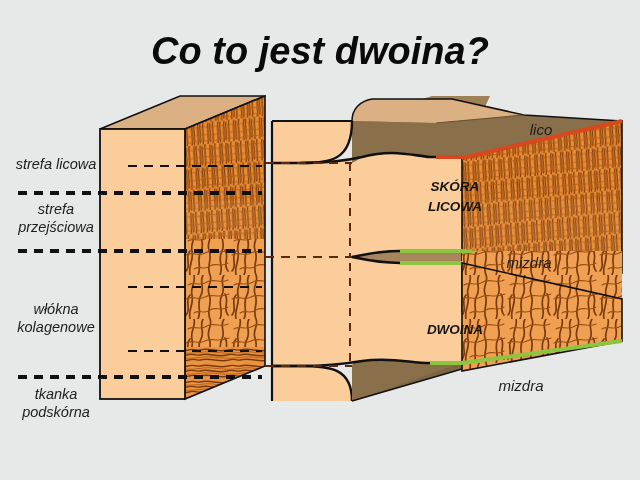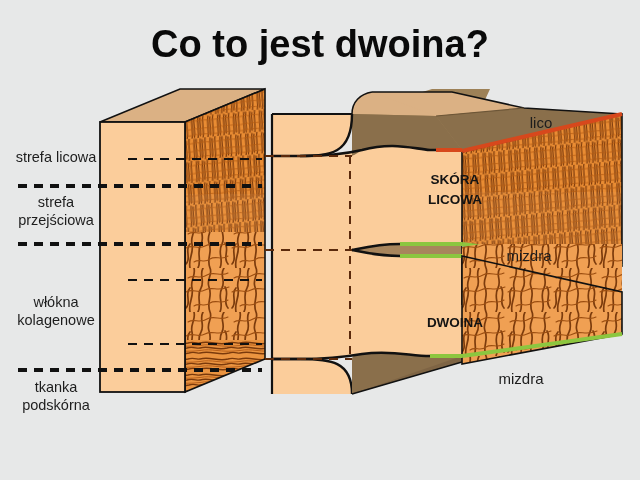--- a/index.html
+++ b/index.html
@@ -3,21 +3,21 @@
 <meta charset="utf-8">
 <style>
   html,body{margin:0;padding:0;}
   body{
     width:640px;height:480px;
     background:#e7e8e8;
     font-family:"Liberation Sans",sans-serif;
     overflow:hidden;
     position:relative;
   }
-  #stage{position:absolute;left:0;top:4px;width:640px;height:412px;}
+  #stage{position:absolute;left:0;top:11px;width:640px;height:412px;font-style:italic;}
   svg{display:block;}
   .ttl{
     font-family:"Liberation Sans",sans-serif;
     font-weight:bold;
     font-size:38px;
     fill:#0a0a0a;
   }
   .lbl{
     font-family:"Liberation Sans",sans-serif;
     font-size:14.5px;

